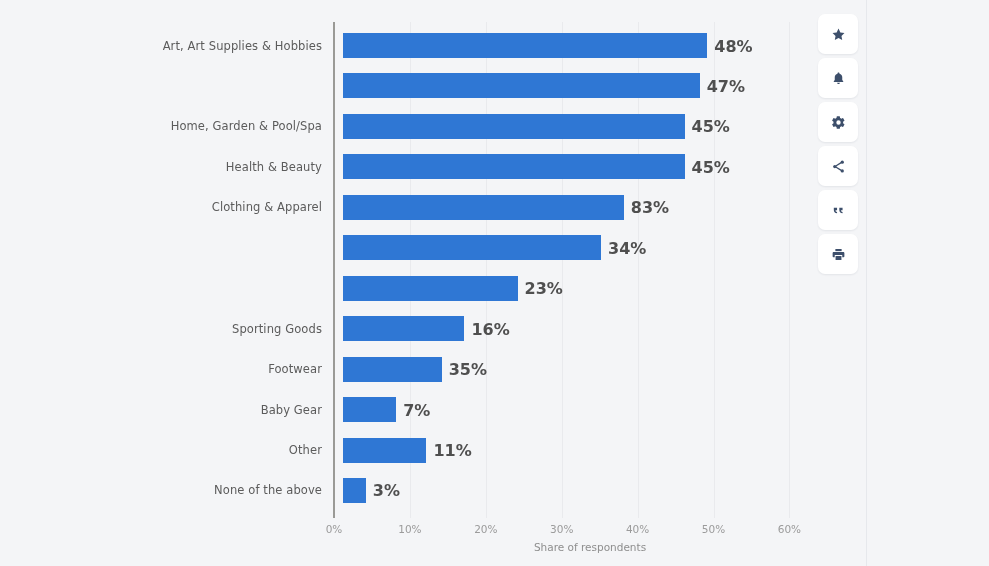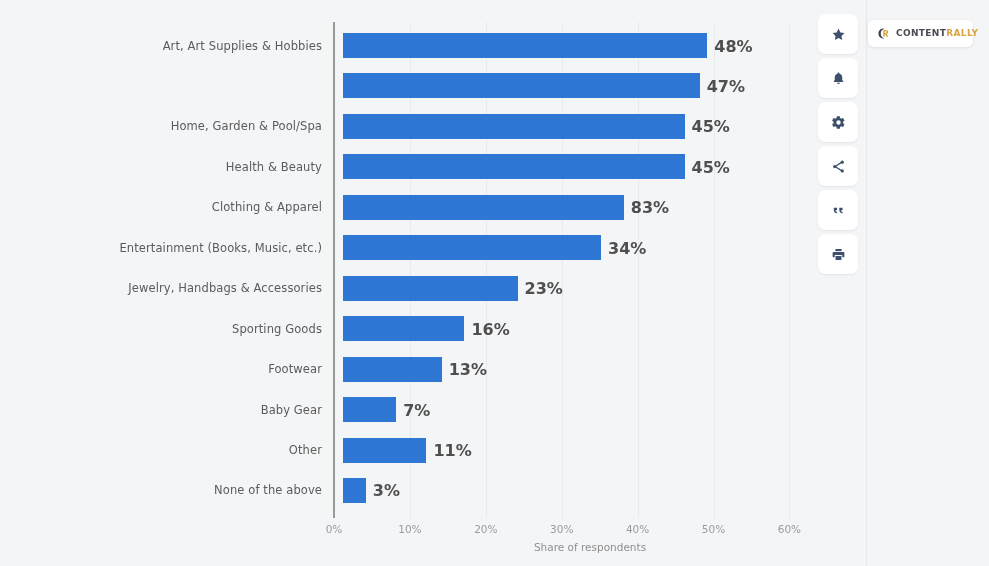--- a/index.html
+++ b/index.html
@@ -217,38 +217,36 @@
             <div class="cat-label">Health &amp; Beauty</div>
             <div class="bar" style="width: 341.55px; background: rgb(47, 119, 212); height: 25px;"></div>
             <div class="bar-value" style="left: 683.55px;">45%</div>
           </div>
           <div class="bar-row" style="top: 194.8px;">
             <div class="cat-label">Clothing &amp; Apparel</div>
             <div class="bar" style="width: 280.83px; background: rgb(47, 119, 212); height: 25px;"></div>
             <div class="bar-value" style="left: 622.83px;">83%</div>
           </div>
           <div class="bar-row" style="top: 235.25px;">
-            <div class="cat-label">Entertainment (Books, Music, etc.)</div>
             <div class="bar" style="width: 258.06px; background: rgb(47, 119, 212); height: 25px;"></div>
             <div class="bar-value" style="left: 600.06px;">34%</div>
           </div>
           <div class="bar-row" style="top: 275.7px;">
-            <div class="cat-label">Jewelry, Handbags &amp; Accessories</div>
             <div class="bar" style="width: 174.57px; background: rgb(47, 119, 212); height: 25px;"></div>
             <div class="bar-value" style="left: 516.57px;">23%</div>
           </div>
           <div class="bar-row" style="top: 316.15px;">
             <div class="cat-label">Sporting Goods</div>
             <div class="bar" style="width: 121.44px; background: rgb(47, 119, 212); height: 25px;"></div>
             <div class="bar-value" style="left: 463.44px;">16%</div>
           </div>
           <div class="bar-row" style="top: 356.6px;">
             <div class="cat-label">Footwear</div>
             <div class="bar" style="width: 98.67px; background: rgb(47, 119, 212); height: 25px;"></div>
-            <div class="bar-value" style="left: 440.67px;">13%</div>
+            <div class="bar-value" style="left: 440.67px;">35%</div>
           </div>
           <div class="bar-row" style="top: 397.05px;">
             <div class="cat-label">Baby Gear</div>
             <div class="bar" style="width: 53.13px; background: rgb(47, 119, 212); height: 25px;"></div>
             <div class="bar-value" style="left: 395.13px;">7%</div>
           </div>
           <div class="bar-row" style="top: 437.5px;">
             <div class="cat-label">Other</div>
             <div class="bar" style="width: 83.49px; background: rgb(47, 119, 212); height: 25px;"></div>
             <div class="bar-value" style="left: 425.49px;">11%</div>
@@ -326,25 +324,14 @@
         <svg width="15" height="15" viewBox="0 0 24 24" fill="#3d4f6b">
           <path d="M7 3.2h10v3.4H7z"></path>
           <path d="M4.4 7.8h15.2c1 0 1.8.8 1.8 1.8v5c0 1-.8 1.8-1.8 1.8H18v-3.5H6v3.5H4.4c-1 0-1.8-.8-1.8-1.8v-5c0-1 .8-1.8 1.8-1.8z"></path>
           <path d="M7.3 14.4h9.4v6.4H7.3z"></path>
         </svg>
       </span>
     </div>
 
   </div>
 
-  <div id="brand-chip">
-    <span id="brand-mark">
-      <svg width="15" height="15" viewBox="0 0 24 24">
-        <path d="M13.6 4.2a8 8 0 100 15.6 8 8 0 01-6-7.8 8 8 0 016-7.8z" fill="#3c3c44"></path>
-        <path d="M11.6 6.4h4.2c2.1 0 3.6 1.3 3.6 3.2 0 1.5-.9 2.6-2.3 3l2.7 4.6h-2.9l-2.3-4.2h-.6v4.2h-2.4zm2.4 2v2.6h1.5c.9 0 1.5-.5 1.5-1.3s-.6-1.3-1.5-1.3z" fill="#d9a441"></path>
-      </svg>
-    </span>
-    <span id="brand-text">
-      <span class="brand-content">CONTENT</span><span class="brand-rally">RALLY</span>
-    </span>
-  </div>
 
 </div>
 
 </body></html>

